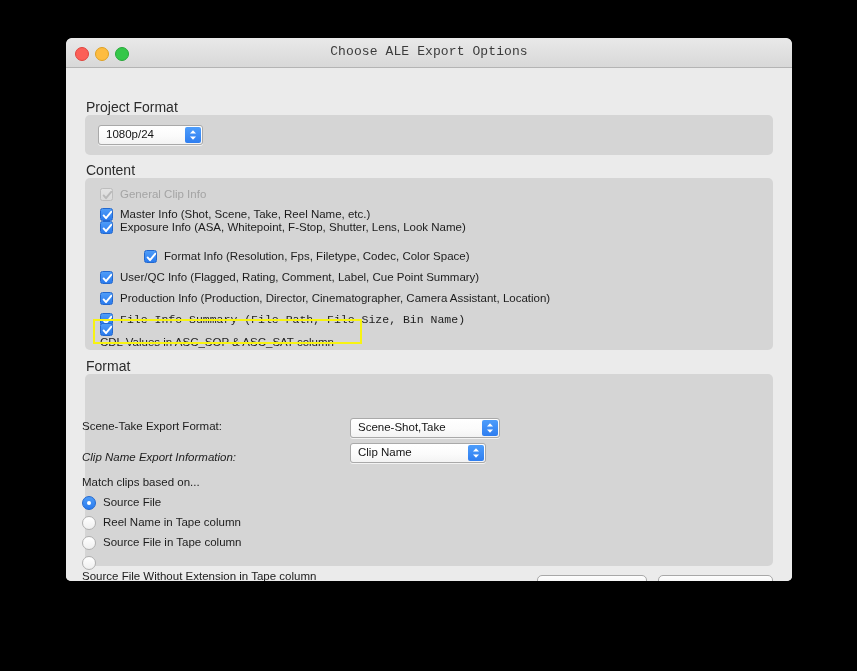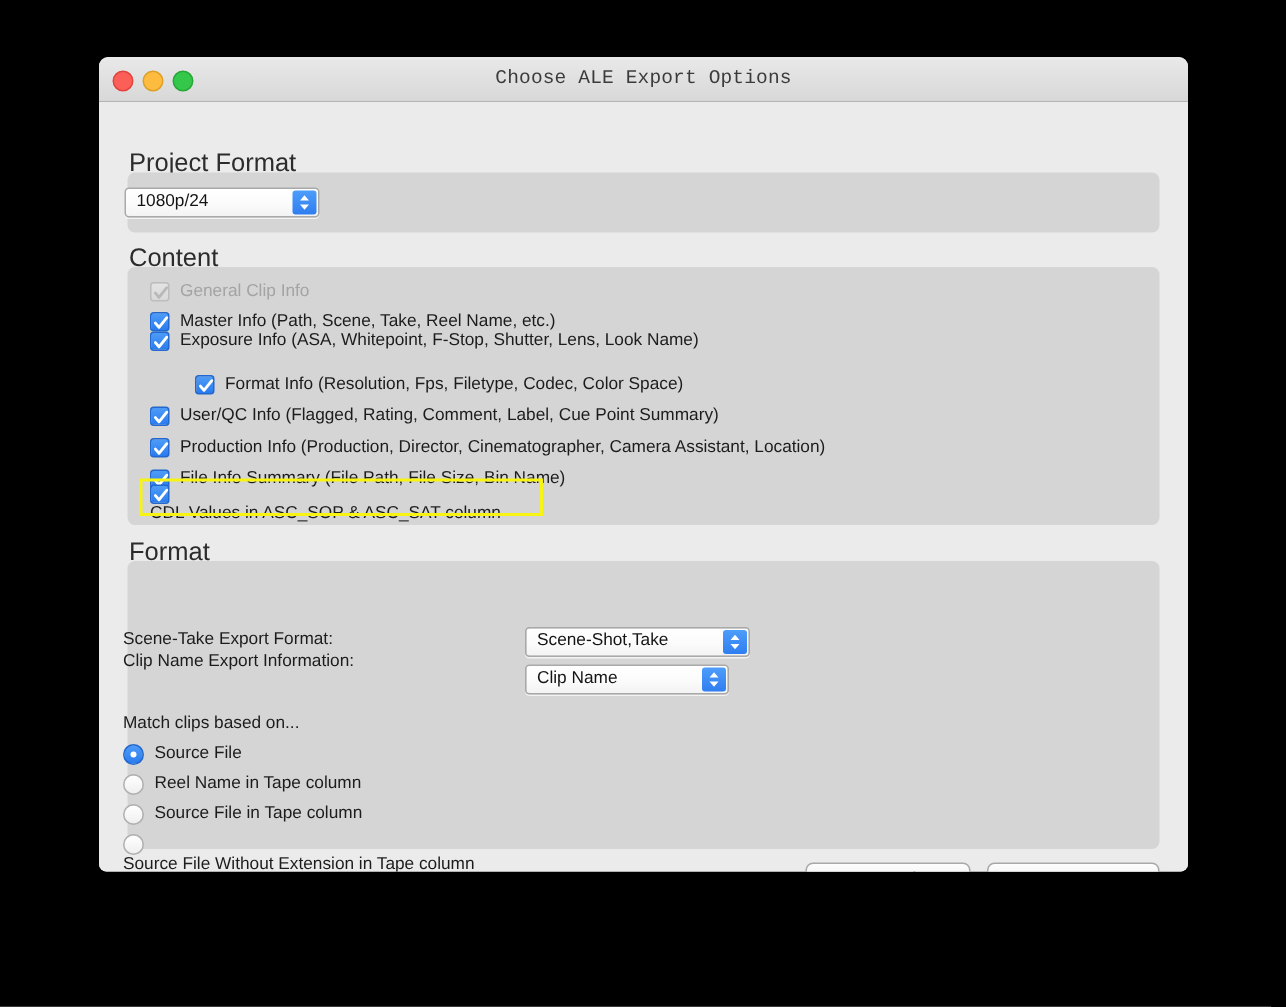--- a/index.html
+++ b/index.html
@@ -56,21 +56,21 @@
 
   
   #body {
     position: relative;
     height: 514px;
     background: #ebebeb;
   }
 
   .group-label {
     position: absolute;
-    font-size: 17px;
+    font-size: 14px;
     color: #2c2c2c;
   }
 
   .groupbox {
     position: absolute;
     background: #d5d5d5;
     border-radius: 5px;
   }
 
   
@@ -107,21 +107,21 @@
     position: absolute;
     right: 1px;
     top: 1px;
     width: 16px;
     height: 16px;
     background: linear-gradient(to bottom,#4d9dfb 0%, #2f7ef0 100%);
     border-radius: 2px;
   }
   .popup .arrowbox svg { position:absolute; left:3px; top:2px; }
 
-  #popup-project  { left: 17px; top: 57px;  width: 130px; }
+  #popup-project  { left: 32px; top: 57px;  width: 105px; }
   #popup-scene    { left: 284px; top: 350px; width: 150px; }
   #popup-clipname { left: 284px; top: 375px; width: 136px; }
 
   
   .cbrow {
     position: absolute;
     left: 0;
     height: 17px;
     display: flex;
     align-items: flex-start;
@@ -184,21 +184,21 @@
   .rblabel { font-size: 11.5px; color: #1c1c1c; }
 
   
   .fieldlabel {
     position: absolute;
     font-size: 11.5px;
     color: #1c1c1c;
     white-space: nowrap;
   }
   #lbl-scene    { left: 16px; top: 352px; }
-  #lbl-clipname { left: 16px; top: 367px; }
+  #lbl-clipname { left: 16px; top: 383px; font-style: italic; }
   #lbl-match    { left: 16px; top: 408px; }
 
   
   #highlight {
     position: absolute;
     left: 27px;
     top: 251px;
     width: 269px;
     height: 25px;
     border: 2px solid #f7f312;
@@ -262,33 +262,33 @@
       </span>
       <span class="cblabel dim">General Clip Info</span>
     </div>
 
     <div class="cbrow" style="left:34px; top:140px;">
       <span class="cbox on">
         <svg width="11" height="11" viewBox="0 0 11 11">
             <path d="M1.6 5.4 L4 8.2 L9.2 1.8" stroke="#ffffff" stroke-width="1.9" fill="none" stroke-linecap="round" stroke-linejoin="round"></path>
           </svg>
       </span>
-      <span class="cblabel">Master Info (Path, Scene, Take, Reel Name, etc.)</span>
+      <span class="cblabel">Master Info (Shot, Scene, Take, Reel Name, etc.)</span>
     </div>
 
     <div class="cbrow" style="left:34px; top:153px;">
       <span class="cbox on">
         <svg width="11" height="11" viewBox="0 0 11 11">
             <path d="M1.6 5.4 L4 8.2 L9.2 1.8" stroke="#ffffff" stroke-width="1.9" fill="none" stroke-linecap="round" stroke-linejoin="round"></path>
           </svg>
       </span>
       <span class="cblabel">Exposure Info (ASA, Whitepoint, F-Stop, Shutter, Lens, Look Name)</span>
     </div>
 
-    <div class="cbrow" style="left:20px; top:182px;padding-left:44px;">
+    <div class="cbrow" style="left:34px; top:182px;padding-left:44px;">
       <span class="cbox on">
         <svg width="11" height="11" viewBox="0 0 11 11">
             <path d="M1.6 5.4 L4 8.2 L9.2 1.8" stroke="#ffffff" stroke-width="1.9" fill="none" stroke-linecap="round" stroke-linejoin="round"></path>
           </svg>
       </span>
       <span class="cblabel">Format Info (Resolution, Fps, Filetype, Codec, Color Space)</span>
     </div>
 
     <div class="cbrow" style="left:34px; top:203px;">
       <span class="cbox on">
@@ -301,21 +301,21 @@
 
     <div class="cbrow" style="left:34px; top:224px;">
       <span class="cbox on">
         <svg width="11" height="11" viewBox="0 0 11 11">
             <path d="M1.6 5.4 L4 8.2 L9.2 1.8" stroke="#ffffff" stroke-width="1.9" fill="none" stroke-linecap="round" stroke-linejoin="round"></path>
           </svg>
       </span>
       <span class="cblabel">Production Info (Production, Director, Cinematographer, Camera Assistant, Location)</span>
     </div>
 
-    <div class="cbrow" style="left:34px; top:245px;">
+    <div class="cbrow" style="left:34px; top:245px;font-family:Liberation Mono, monospace;">
       <span class="cbox on">
         <svg width="11" height="11" viewBox="0 0 11 11">
             <path d="M1.6 5.4 L4 8.2 L9.2 1.8" stroke="#ffffff" stroke-width="1.9" fill="none" stroke-linecap="round" stroke-linejoin="round"></path>
           </svg>
       </span>
       <span class="cblabel">File Info Summary (File Path, File Size, Bin Name)</span>
     </div>
 
     <div class="cbrow" style="left:34px; top:255px;flex-direction:column;">
       <span class="cbox on">

